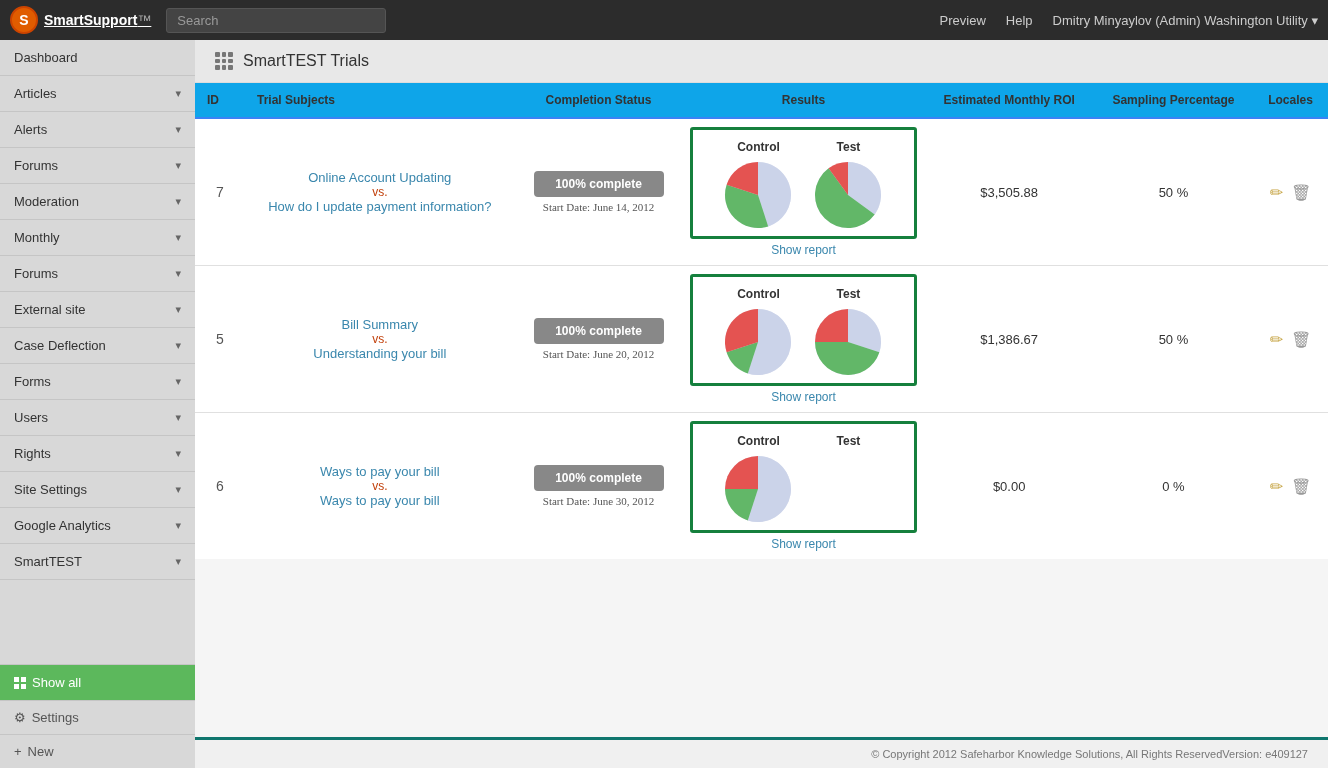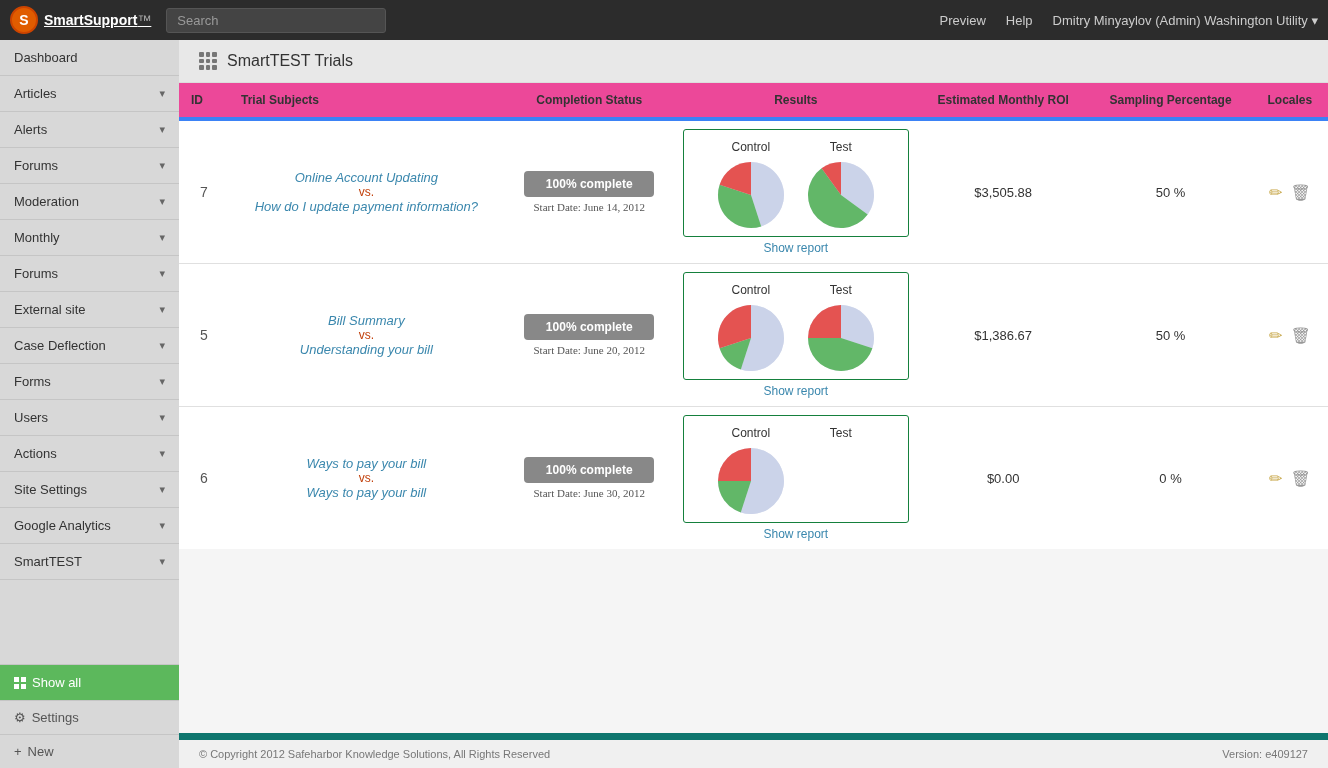--- a/index.html
+++ b/index.html
@@ -72,21 +72,21 @@
 
     
     .main-layout {
       display: flex;
       flex: 1;
       overflow: hidden;
     }
 
     
     .sidebar {
-      width: 179px;
+      width: 195px;
       background: #d8d8d8;
       flex-shrink: 0;
       overflow-y: auto;
       display: flex;
       flex-direction: column;
     }
     .sidebar-item {
       display: flex;
       align-items: center;
       justify-content: space-between;
@@ -149,78 +149,78 @@
     }
 
     
     .table-wrap { flex: 1; padding: 0; }
     table {
       width: 100%;
       border-collapse: collapse;
       background: white;
     }
     thead tr {
-      background: #ec4899;
-      border-bottom: 4px solid #3b82f6;
+      background: #0ea5e9;
+      border-bottom: 2px solid #3b82f6;
     }
     th {
       padding: 10px 12px;
       text-align: left;
       font-weight: bold;
       font-size: 12px;
       color: #333;
     }
     th.center { text-align: center; }
     td {
       padding: 8px 12px;
       border-bottom: 1px solid #e0e0e0;
       vertical-align: middle;
       color: #333;
       font-size: 13px;
     }
     td.center { text-align: center; }
     tr:last-child td { border-bottom: none; }
 
-    .trial-link { color: #3a87ad; text-decoration: none; cursor: pointer; font-style: italic; }
+    .trial-link { color: #3a87ad; text-decoration: none; cursor: pointer; }
     .vs-text { color: #c2410c; font-size: 12px; text-align: center; }
 
     .status-btn {
       background: #888;
       color: white;
       border: none;
       border-radius: 4px;
       padding: 6px 16px;
       font-size: 12px;
       font-weight: bold;
       cursor: pointer;
       display: block;
       width: 130px;
       margin: 0 auto 4px auto;
       text-align: center;
     }
     .start-date { font-size: 11px; color: #555; text-align: center; font-family: Liberation Serif, serif; }
 
     .results-cell { text-align: center; padding: 8px; }
-    .pie-charts { display: flex; gap: 20px; justify-content: center; align-items: center; border: 1px solid #15803d; padding: 10px 20px 6px 20px; border-radius: 3px; }
+    .pie-charts { display: flex; gap: 20px; justify-content: center; align-items: center; border: 3px solid #15803d; padding: 10px 20px 6px 20px; border-radius: 3px; font-weight: bold; }
     .pie-label { font-size: 12px; color: #333; margin-bottom: 6px; text-align: center; }
     .show-report { color: #3a87ad; font-size: 12px; text-align: center; cursor: pointer; display: block; margin-top: 4px; }
 
     .roi { color: #333; font-size: 13px; }
 
     .action-icons { display: flex; gap: 8px; align-items: center; }
     .edit-icon { color: #c8a84b; font-size: 16px; cursor: pointer; }
     .delete-icon { color: #999; font-size: 16px; cursor: pointer; }
 
     
     .footer {
       background: #f0f0f0;
-      border-top: 7px solid #0f766e;
+      border-top: 3px solid #0f766e;
       padding: 8px 20px;
       display: flex;
-      justify-content: space-between;
+      justify-content: flex-end;
       font-size: 11px;
       color: #777;
       flex-shrink: 0;
     }
 
     
     .pie-container { width: 70px; height: 70px; }
   </style>
 </head>
 <body>
@@ -278,21 +278,21 @@
     </div>
     <div class="sidebar-item">
       <span>Forms</span>
       <span class="chevron">▾</span>
     </div>
     <div class="sidebar-item">
       <span>Users</span>
       <span class="chevron">▾</span>
     </div>
     <div class="sidebar-item">
-      <span>Actions</span>
+      <span>Rights</span>
       <span class="chevron">▾</span>
     </div>
     <div class="sidebar-item">
       <span>Site Settings</span>
       <span class="chevron">▾</span>
     </div>
     <div class="sidebar-item">
       <span>Google Analytics</span>
       <span class="chevron">▾</span>
     </div>

